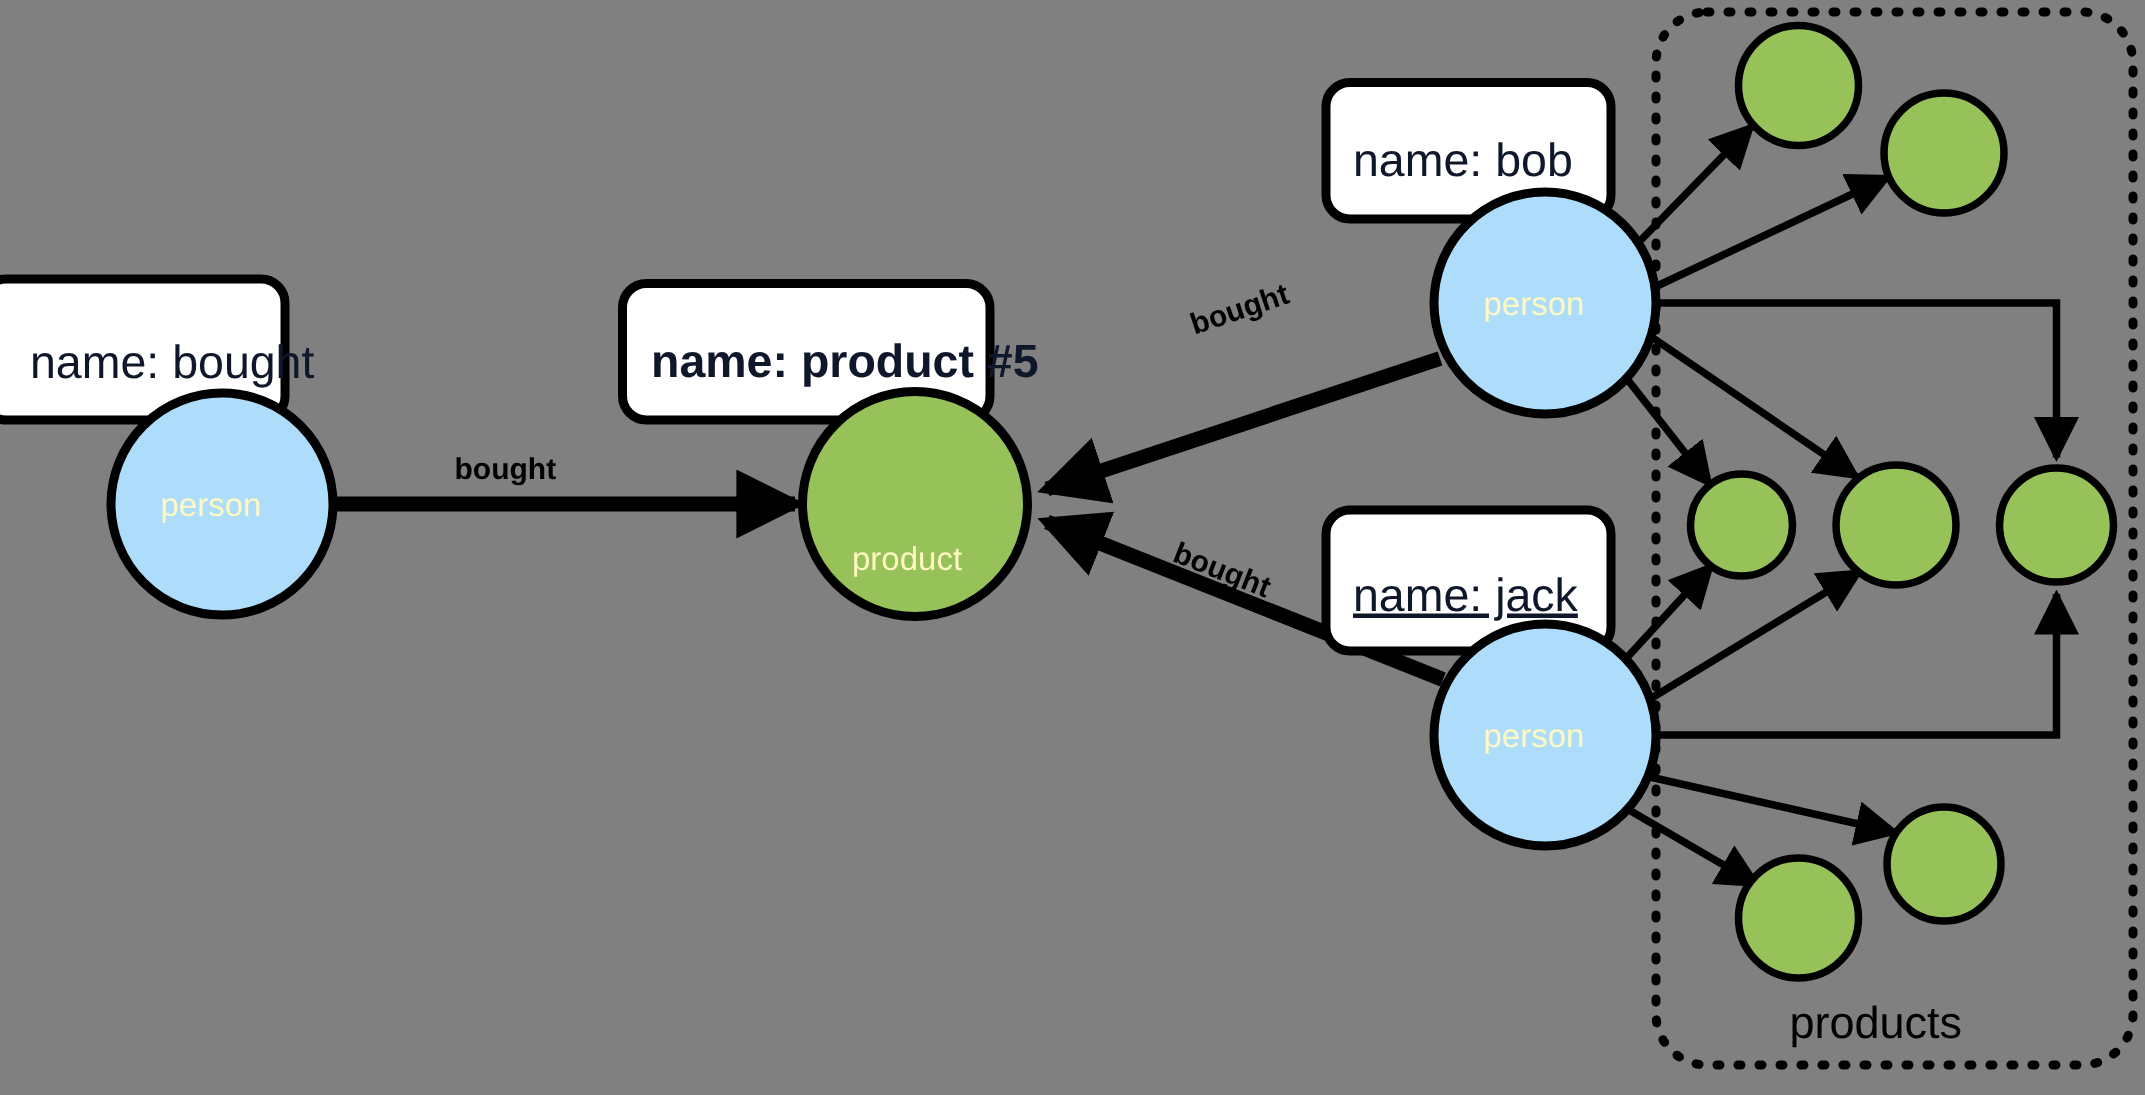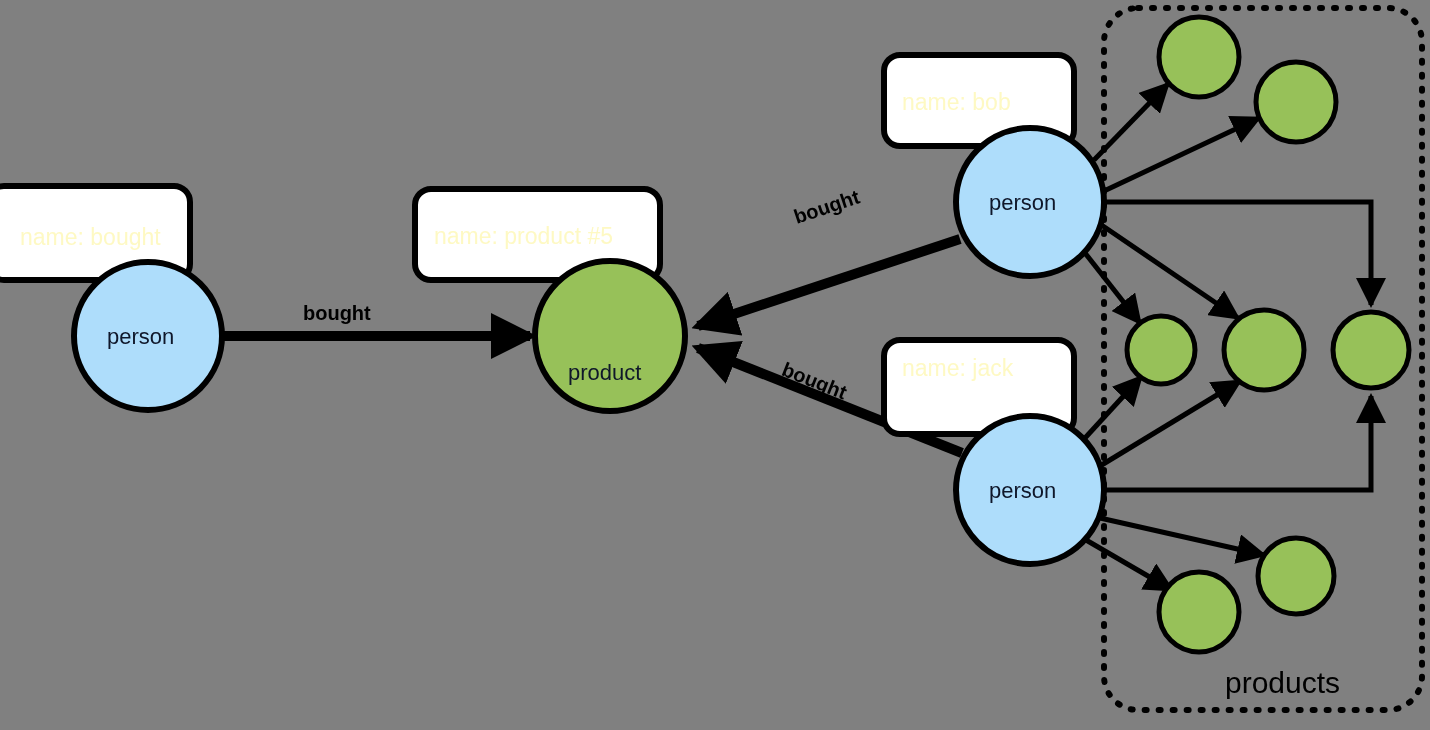--- a/index.html
+++ b/index.html
@@ -8,30 +8,30 @@
     background:#808080;
     font-family:"Liberation Sans", sans-serif;
     overflow:hidden;
     position:relative;
   }
   #stage{position:absolute;left:0;top:0;width:1430px;height:730px;}
   svg#graph{position:absolute;left:0;top:0;width:1430px;height:730px;}
 
   .node-label{
     position:absolute;
-    color:#0f172a;
+    color:#fef9c3;
     font-size:22px;
     line-height:1;
     white-space:nowrap;
     pointer-events:none;
   }
   .prop-text{
     position:absolute;
-    color:#fef9c3;
-    font-size:23px;
+    color:#0f172a;
+    font-size:31px;
     white-space:nowrap;
     pointer-events:none;
   }
   .edge-label{
     position:absolute;
     color:#000;
     font-size:20px;
     font-weight:bold;
     white-space:nowrap;
     pointer-events:none;
@@ -100,28 +100,28 @@
     <rect x="884" y="55" width="190" height="91" rx="16" ry="16" fill="#FFFFFF" stroke="#000" stroke-width="6"></rect>
     <rect x="884" y="340" width="190" height="94" rx="16" ry="16" fill="#FFFFFF" stroke="#000" stroke-width="6"></rect>
 
     <circle cx="148" cy="336" r="74" fill="#AEDDFB" stroke="#000" stroke-width="6"></circle>
     <circle cx="610" cy="336" r="75" fill="#97C159" stroke="#000" stroke-width="6"></circle>
     <circle cx="1030" cy="202" r="74" fill="#AEDDFB" stroke="#000" stroke-width="6"></circle>
     <circle cx="1030" cy="490" r="74" fill="#AEDDFB" stroke="#000" stroke-width="6"></circle>
   </svg>
 
   <div class="prop-text" style="left:20px;top:224px;">name: bought</div>
-  <div class="prop-text" style="left:434px;top:223px;">name: product #5</div>
+  <div class="prop-text" style="left:434px;top:223px;font-weight:bold;">name: product #5</div>
   <div class="prop-text" style="left:902px;top:89px;">name: bob</div>
-  <div class="prop-text" style="left:902px;top:355px;">name: jack</div>
+  <div class="prop-text" style="left:902px;top:379px;text-decoration:underline;">name: jack</div>
 
   <div class="node-label" style="left:107px;top:326px;">person</div>
   <div class="node-label" style="left:568px;top:326px;margin-top:36px;">product</div>
   <div class="node-label" style="left:989px;top:192px;">person</div>
   <div class="node-label" style="left:989px;top:480px;">person</div>
 
   <div class="edge-label" style="left:303px;top:302px;">bought</div>
   <div class="edge-label" style="left:791px;top:207px;transform:rotate(-18.5deg);transform-origin:left top;">bought</div>
   <div class="edge-label" style="left:787px;top:358px;transform:rotate(21.5deg);transform-origin:left top;">bought</div>
 
-  <div class="group-label" style="left:1193px;top:666px;margin-left:32px;">products</div>
+  <div class="group-label" style="left:1193px;top:666px;">products</div>
 
 </div>
 
 </body></html>

